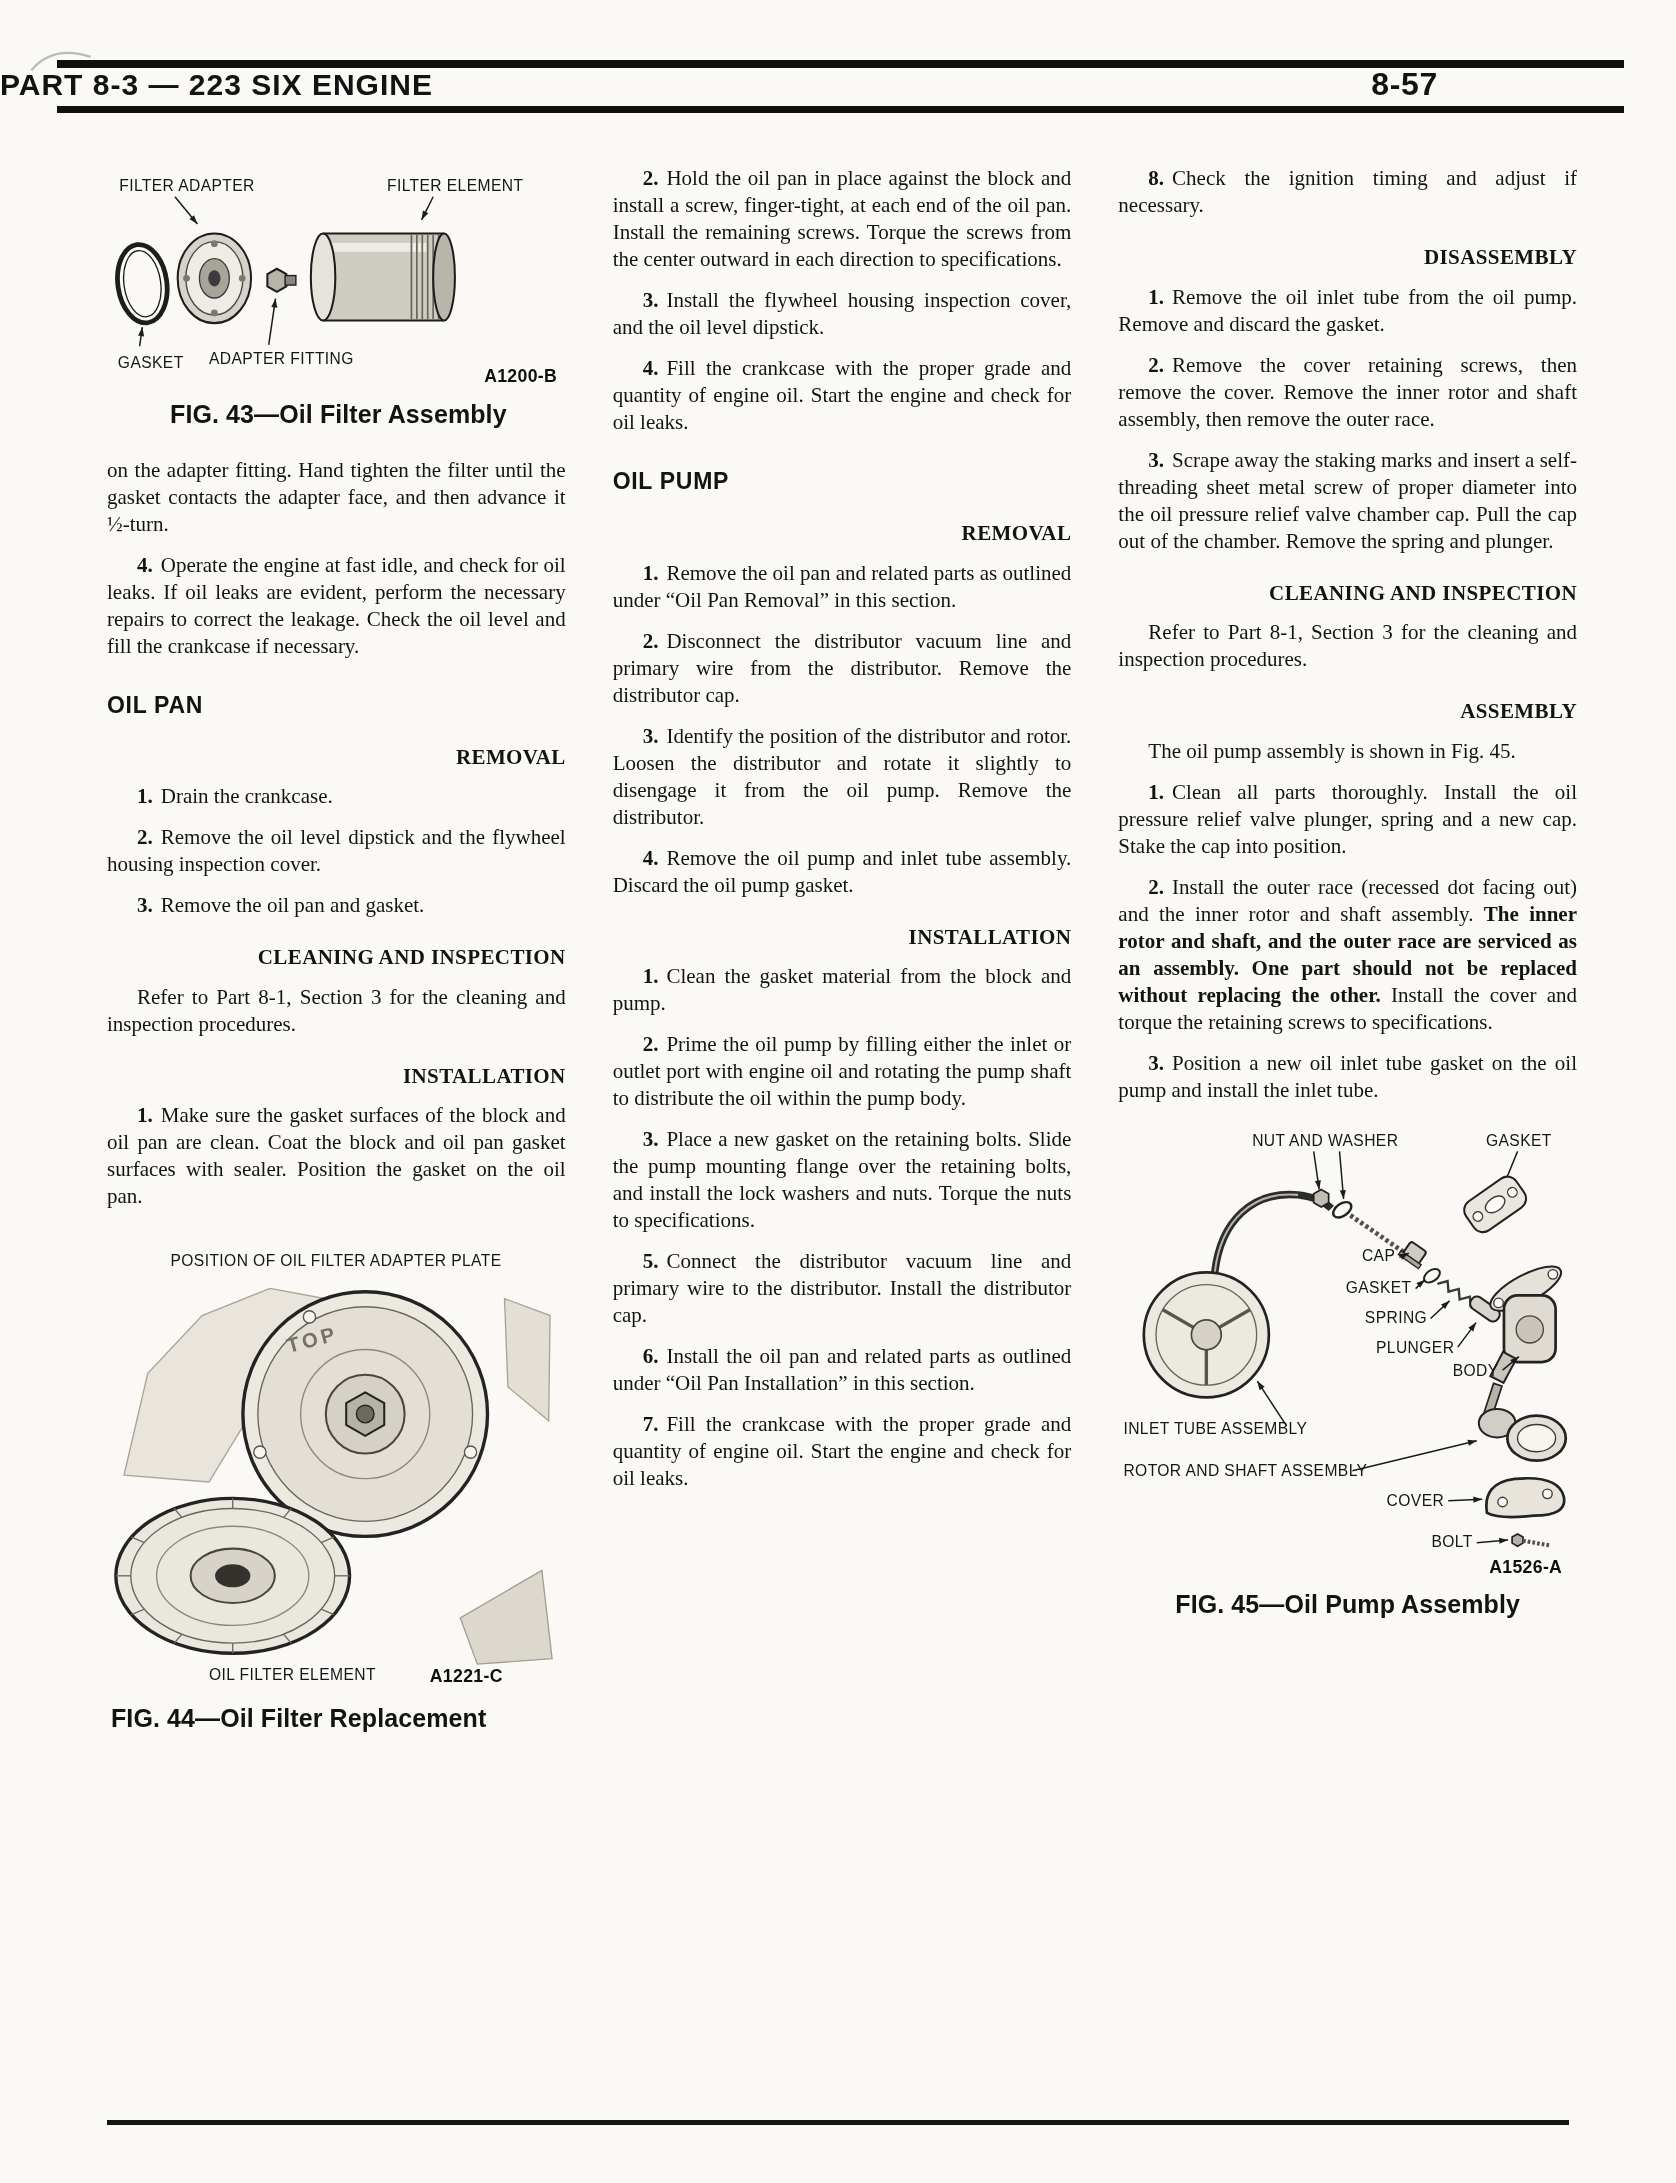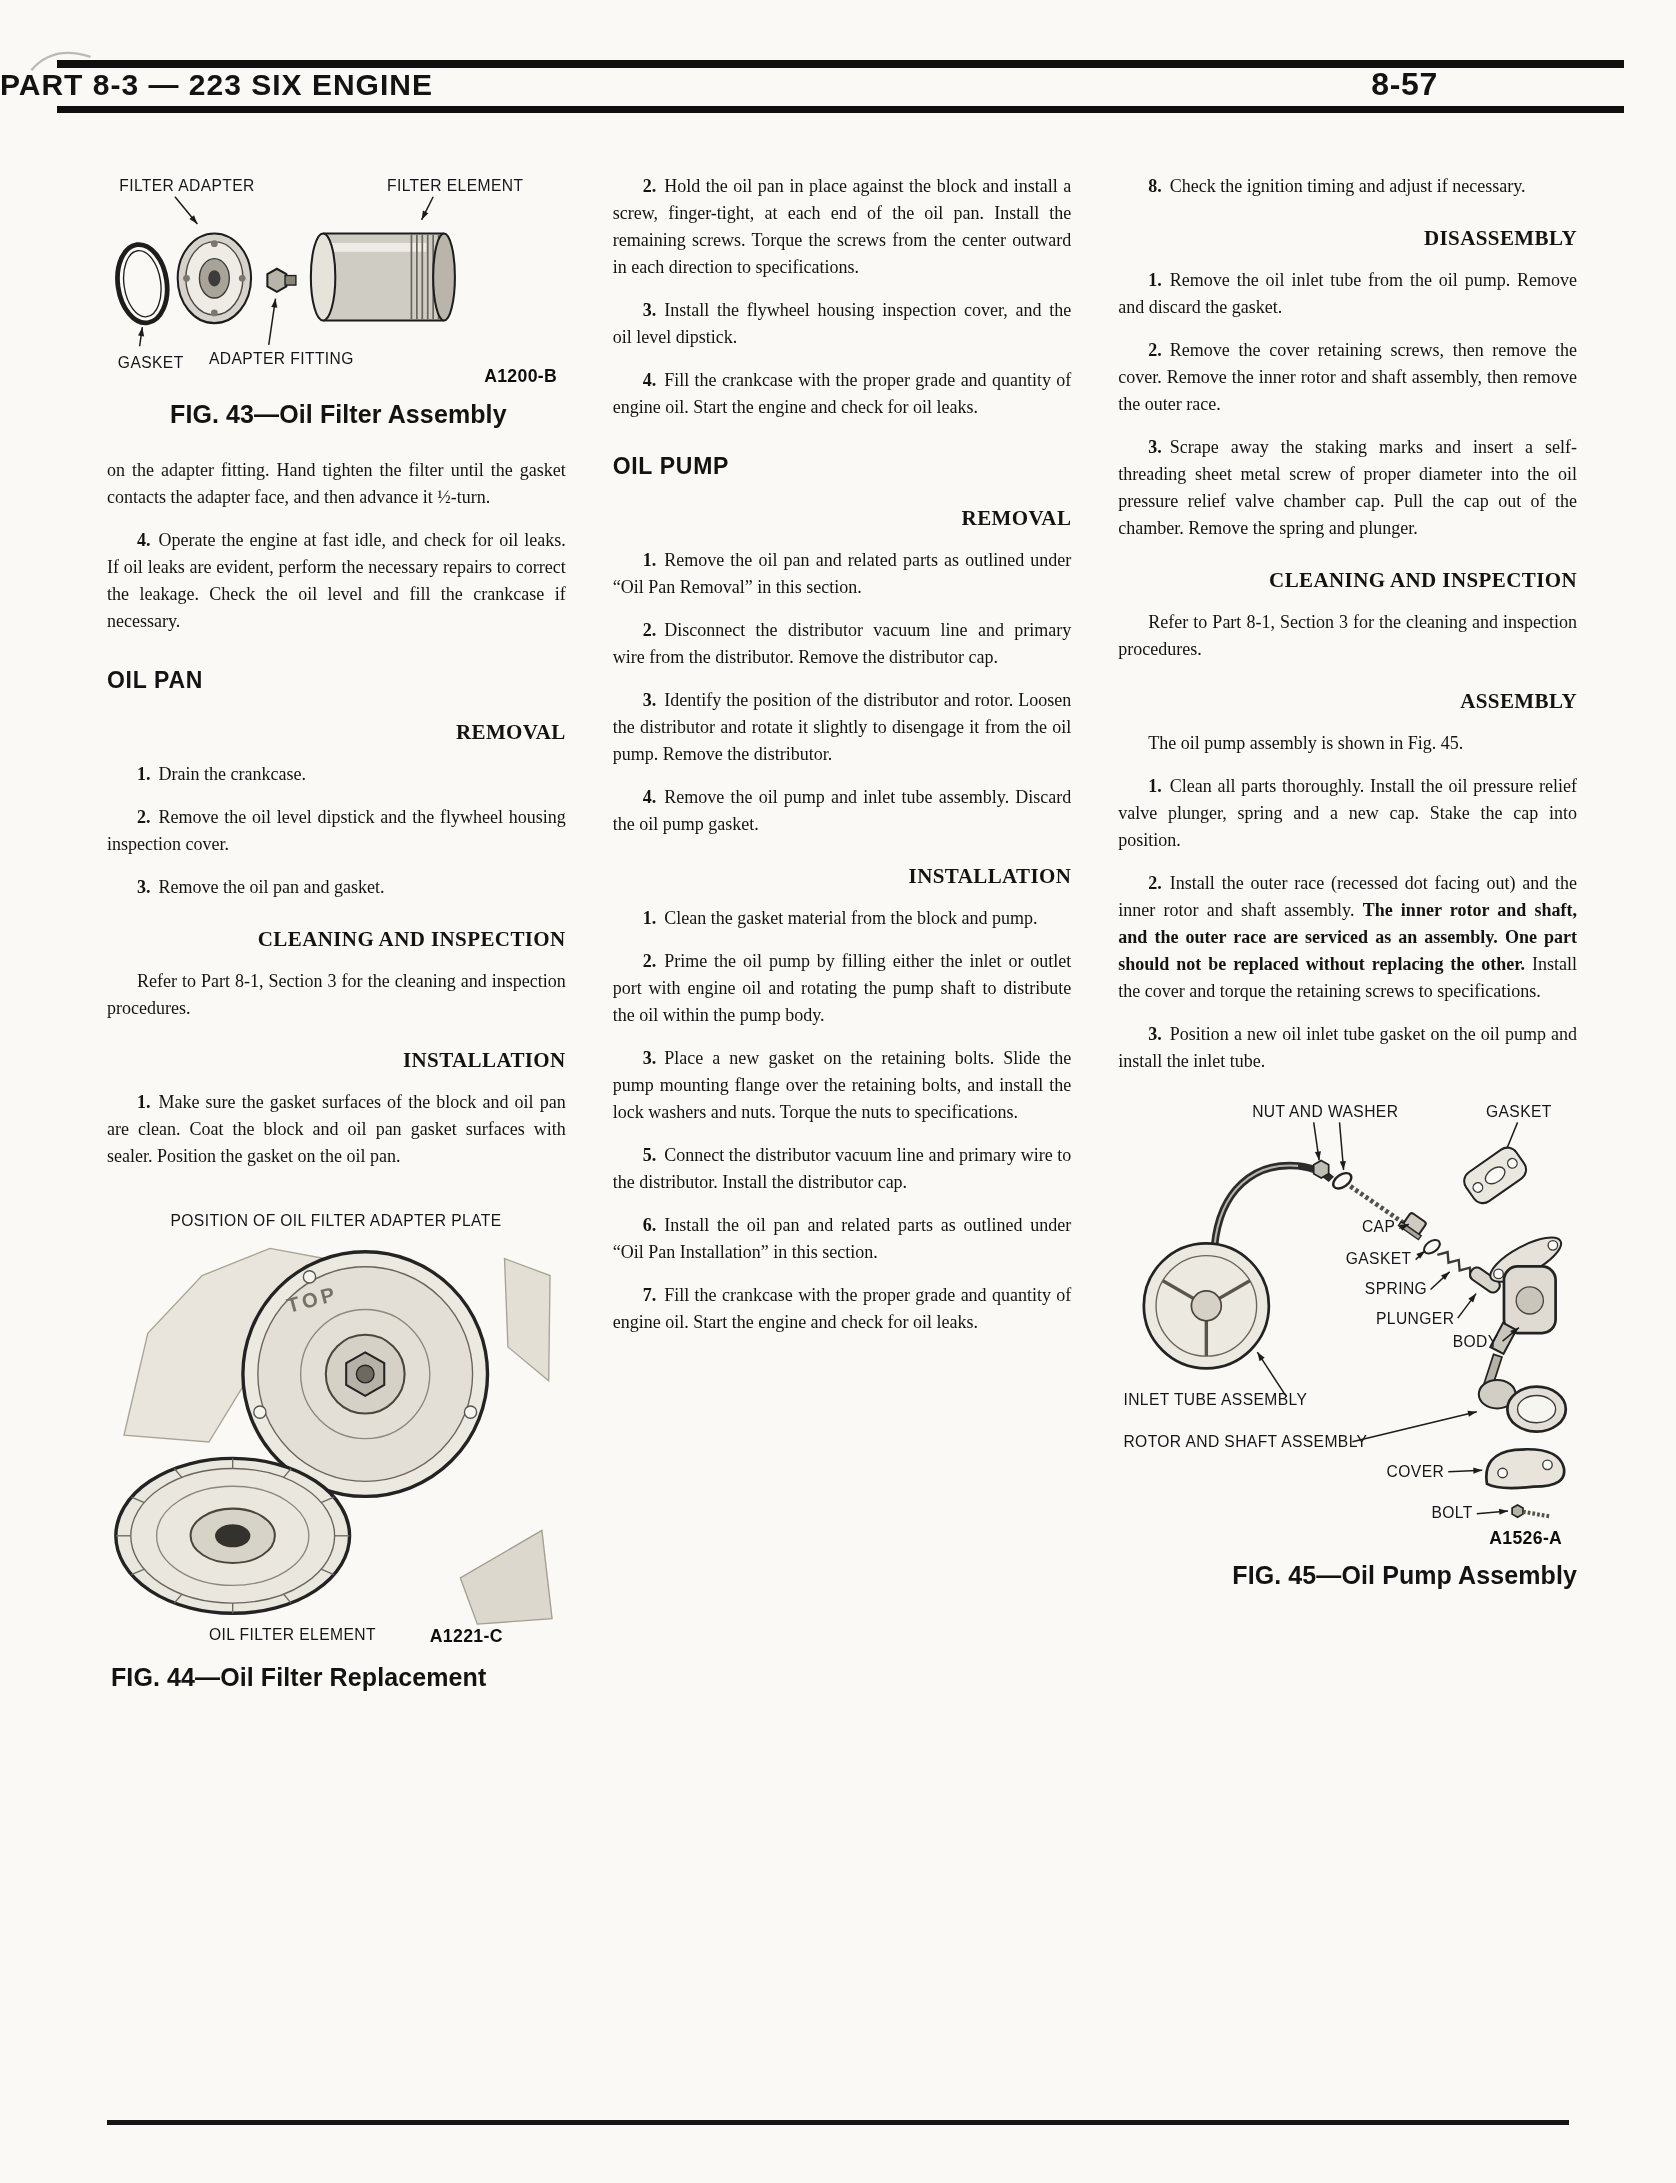--- a/index.html
+++ b/index.html
@@ -22,39 +22,39 @@
   .page-number {
     position: absolute; top: 66px; right: 239px;
     font-family: "Liberation Sans", sans-serif; font-weight: 700; font-size: 32px; letter-spacing: 0.7px;
   }
   .scan-mark { position: absolute; left: 26px; top: 39px; }
   .columns {
     position: absolute; top: 157px; left: 107px; right: 100px; height: 1955px;
     display: flex; gap: 47px; overflow: hidden;
   }
   .col { flex: 1 1 0; min-width: 0; }
-  .body-para { font-size: 18px; line-height: 27px; text-align: justify; margin: 16px 0 14px; text-indent: 30px; }
+  .body-para { font-size: 21px; line-height: 27px; text-align: justify; margin: 8px 0 14px; text-indent: 30px; }
   .body-para.flush { text-indent: 0; }
   .step-num { font-weight: 700; margin-right: 8px; }
   .bold-run { font-weight: 700; }
   .heading {
     font-family: "Liberation Sans", sans-serif; font-weight: 700; font-size: 23px;
     letter-spacing: 0.7px; margin: 32px 0 16px;
   }
   .subheading { font-weight: 700; font-size: 21px; letter-spacing: 0.4px; margin: 26px 0 13.5px; text-align: right; }
   .fig { margin: 0; }
   .fig svg { display: block; width: 100%; height: auto; }
   .fig43 { margin-top: 18px; text-align: center; }
   .fig44 { margin-top: 41px; }
   .fig45 { margin-top: 27px; }
   .fig-caption {
     font-family: "Liberation Sans", sans-serif; font-weight: 700; font-size: 25px;
     letter-spacing: 0.1px; margin: 10.8px 0 28px 4px;
   }
-  .fig-caption.centered { text-align: right; margin-left: 0; }
+  .fig-caption.centered { text-align: center; margin-left: 0; }
   svg .flabel { font-family: "Liberation Sans", sans-serif; font-size: 23px; fill: #15151a; letter-spacing: .6px; }
   svg .fcode  { font-family: "Liberation Sans", sans-serif; font-size: 26px; font-weight: 700; fill: #0e0e0e; letter-spacing: .5px; }
   svg .fline  { stroke: #1c1c1c; stroke-width: 2.2; }
 </style>
 </head>
 <body>
 
 <svg width="0" height="0" style="position:absolute" aria-hidden="true">
   <defs>
     <polygon id="ah" points="0,0 -13,4.5 -13,-4.5" fill="#1c1c1c"></polygon>

